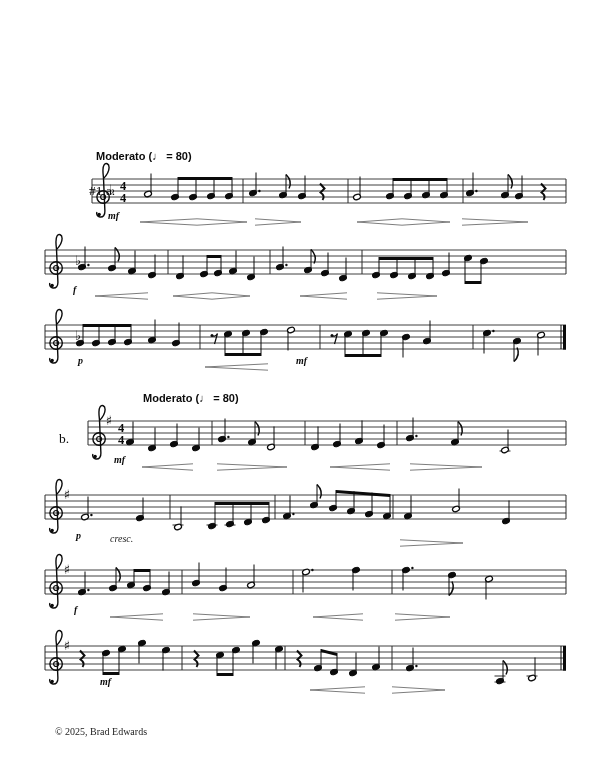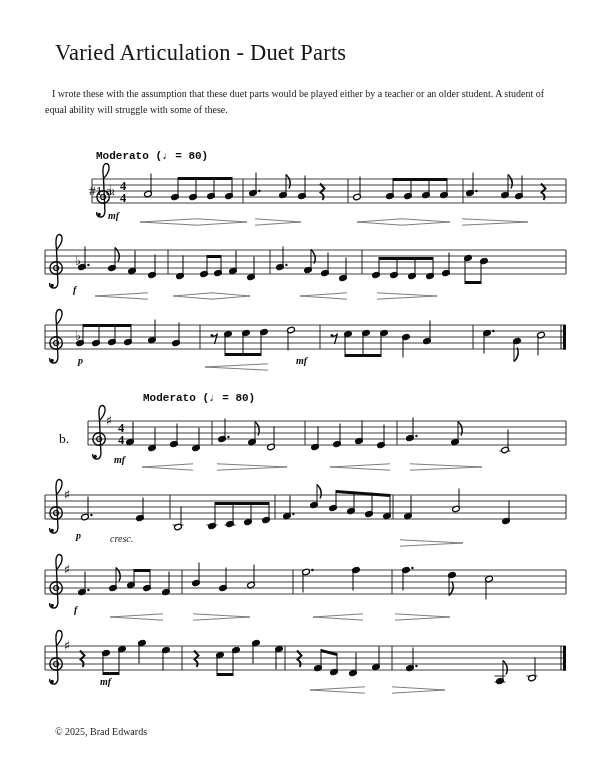--- a/index.html
+++ b/index.html
@@ -4,21 +4,21 @@
 <style>
   html,body{margin:0;padding:0;background:#fff;}
   #page{position:relative;width:600px;height:776px;background:#ffffff;overflow:hidden;
         font-family:"Liberation Serif","DejaVu Serif",serif;color:#111;}
   #title{position:absolute;left:55px;top:40px;font-size:22.5px;letter-spacing:.2px;color:#151515;}
   #intro{position:absolute;left:45px;top:86px;width:512px;font-size:10px;line-height:1.55;
          text-indent:7px;color:#1a1a1a;}
   #footer{position:absolute;left:55px;top:726px;font-size:10px;color:#222;text-align:center;}
   #score{position:absolute;left:0;top:0;width:600px;height:776px;}
   .ov{position:absolute;white-space:nowrap;}
-  .tempo{font-weight:bold;font-size:11px;font-family:Liberation Mono, monospace;color:#0b0b0b;}
+  .tempo{font-weight:bold;font-size:11px;font-family:Liberation Sans, sans-serif;color:#0b0b0b;}
   .syslabel{font-size:13.5px;color:#0b0b0b;}
   .dyn{font-style:italic;font-weight:bold;font-size:10px;color:#0b0b0b;}
   .cresc{font-style:italic;font-size:10px;color:#222;}
 </style>
 </head>
 <body>
 
 <div id="page">
   <svg id="score" viewBox="0 0 600 776" xmlns="http://www.w3.org/2000/svg">
       <g>
@@ -478,22 +478,20 @@
         <path d="M503,660.5 C 507,664.5 509,668.5 506,674.5" fill="none" stroke="#0b0b0b" stroke-width="1.5"></path>
         <line x1="526.5" y1="676" x2="537.5" y2="676" stroke="#2a2a2a" stroke-width="1"></line>
         <ellipse cx="532" cy="678" rx="3.6" ry="2.55" transform="rotate(-21 532 678)" fill="#fff" stroke="#0b0b0b" stroke-width="1.3"></ellipse>
         <line x1="535" y1="676.5" x2="535" y2="657.5" stroke="#0b0b0b" stroke-width="1"></line>
         <line x1="310" y1="690" x2="365" y2="686.8" stroke="#6e6e6e" stroke-width="0.9"></line>
         <line x1="310" y1="690" x2="365" y2="693.2" stroke="#6e6e6e" stroke-width="0.9"></line>
         <line x1="392" y1="686.8" x2="445" y2="690" stroke="#6e6e6e" stroke-width="0.9"></line>
         <line x1="392" y1="693.2" x2="445" y2="690" stroke="#6e6e6e" stroke-width="0.9"></line>
       </g>
     </svg>
-  <div id="title">Varied Articulation - Duet Parts</div>
-  <div id="intro">I wrote these with the assumption that these duet parts would be played either by a teacher or an older student. A student of equal ability will struggle with some of these.</div>
   <div id="overlays">
       <div class="ov syslabel" style="left: 52px; top: 183px; margin-left: 37px;">#1 a.</div>
       <div class="ov tempo" style="left: 96px; top: 150px;">Moderato (♩ = 80)</div>
       <div class="ov dyn" style="left: 108px; top: 210px;">mf</div>
       <div class="ov dyn" style="left: 73px; top: 284px;">f</div>
       <div class="ov dyn" style="left: 78px; top: 355px;">p</div>
       <div class="ov dyn" style="left: 296px; top: 355px;">mf</div>
       <div class="ov syslabel" style="left: 59px; top: 431px;">b.</div>
       <div class="ov tempo" style="left: 143px; top: 392px;">Moderato (♩ = 80)</div>
       <div class="ov dyn" style="left: 114px; top: 454px;">mf</div>

